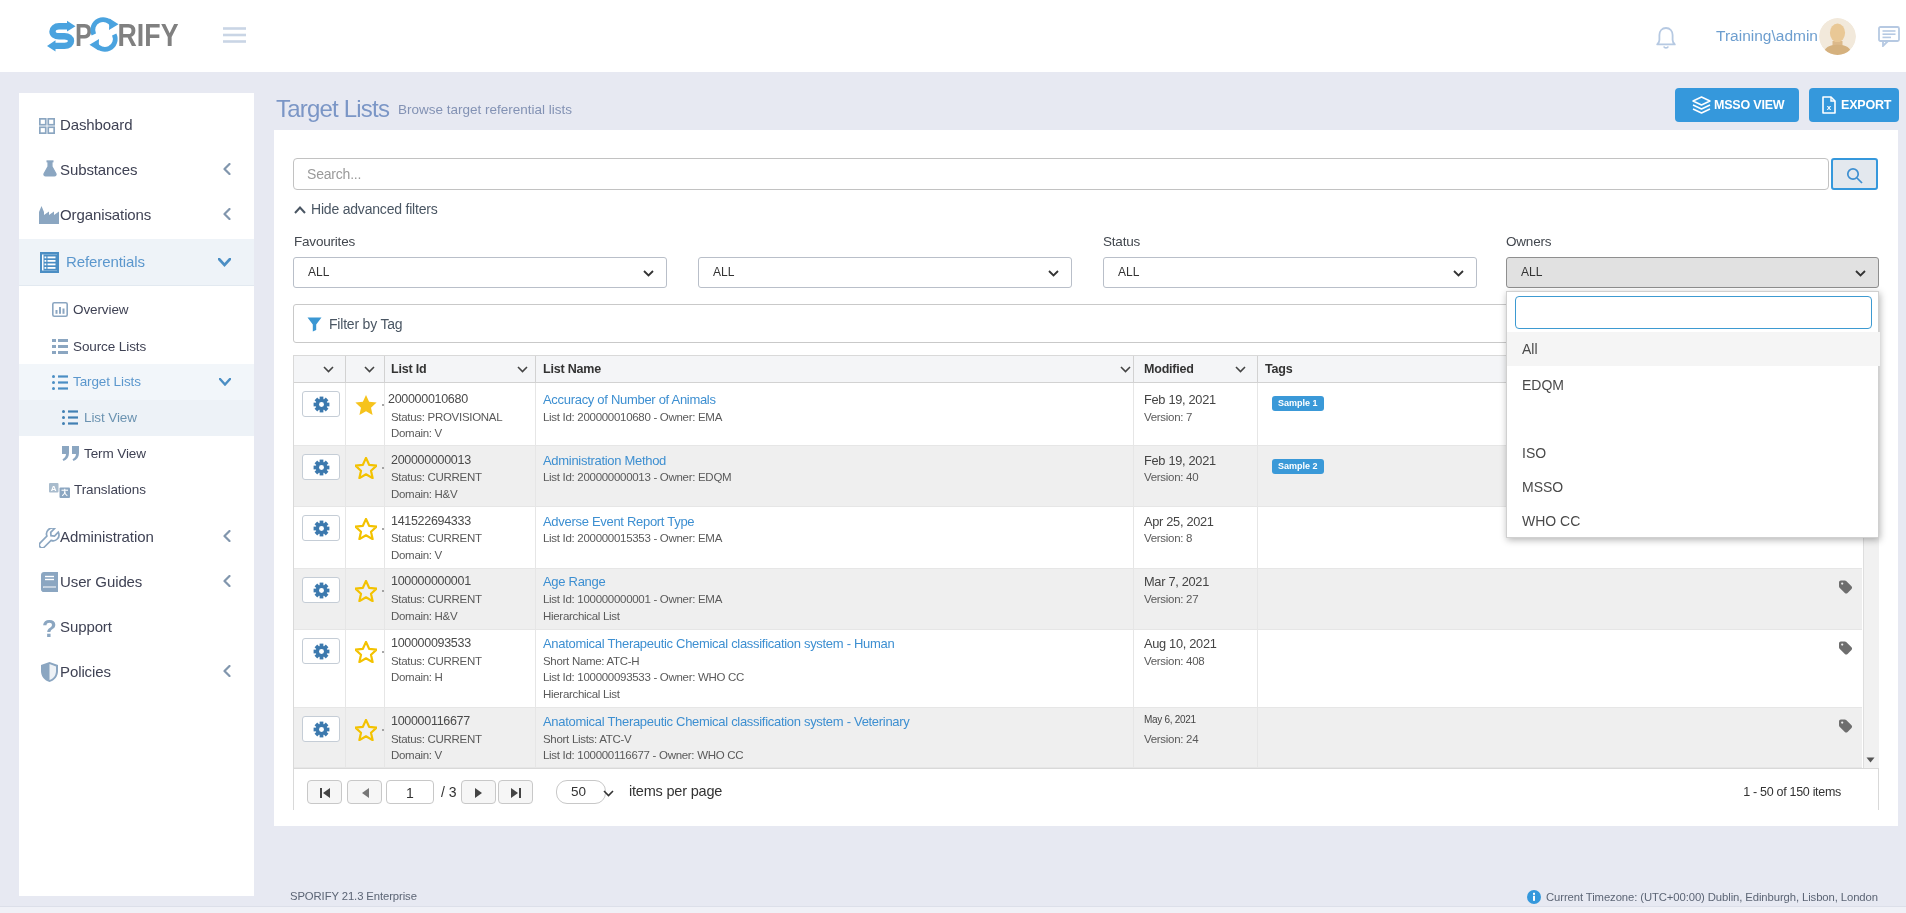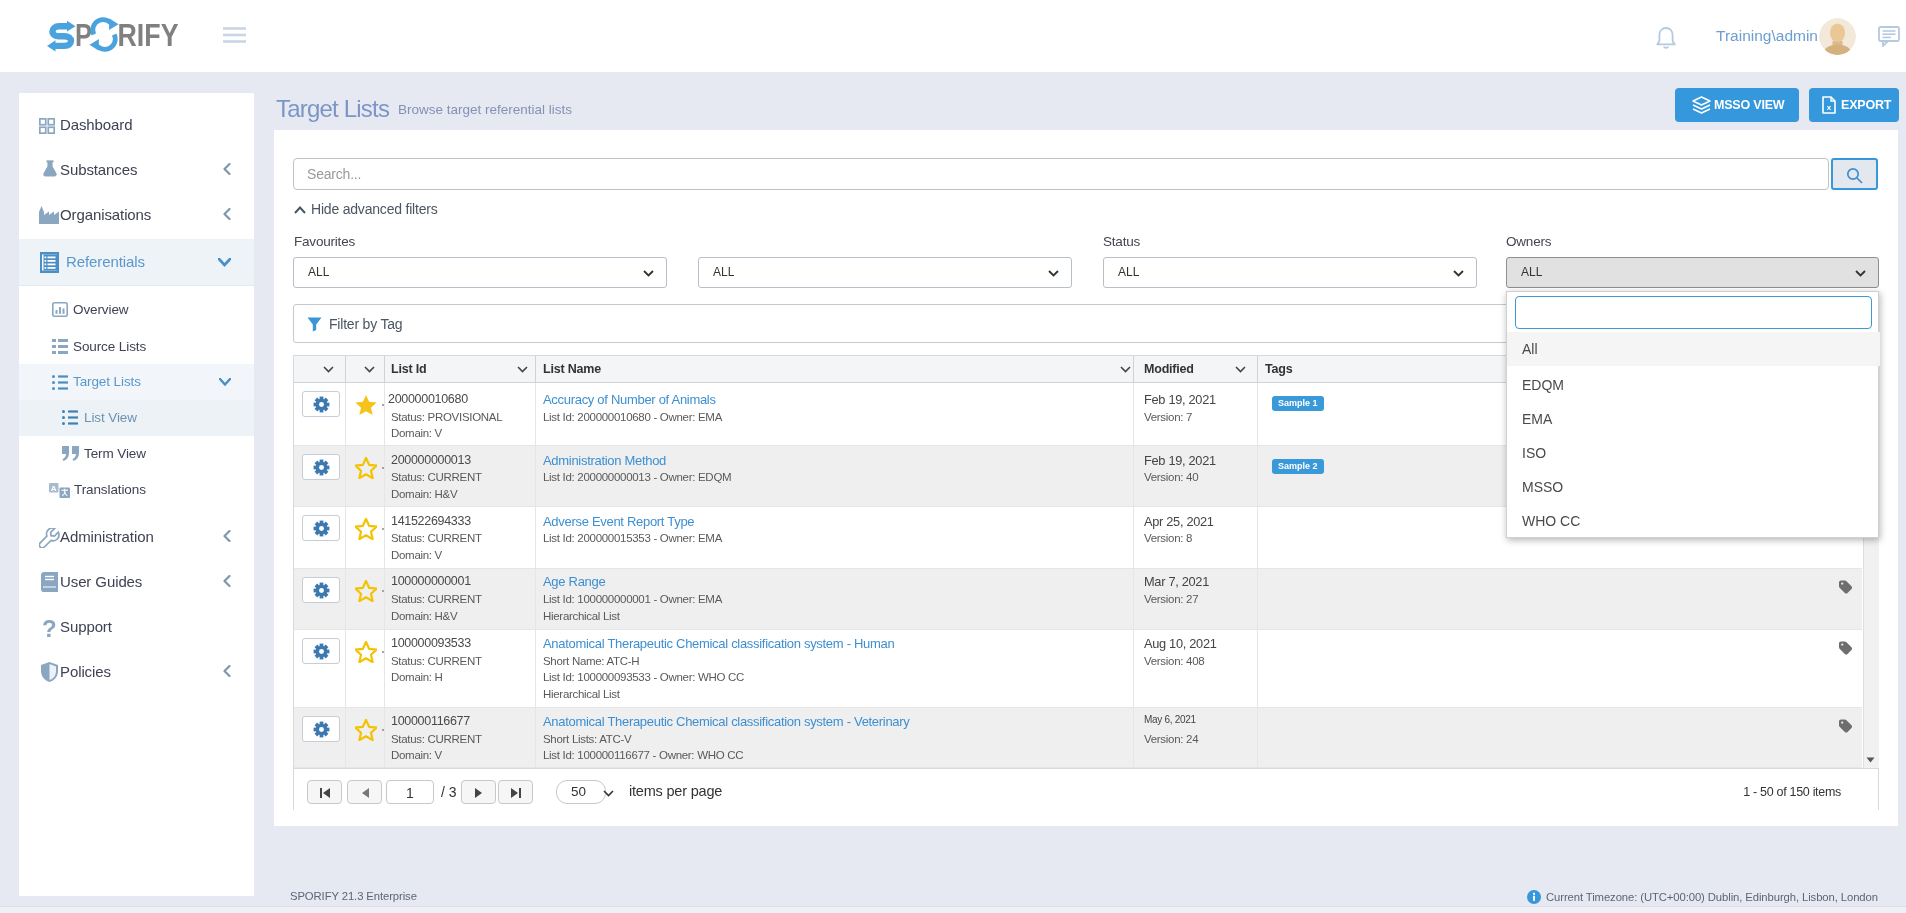--- a/index.html
+++ b/index.html
@@ -521,21 +521,20 @@
         <path d="M1 1 L5.5 5.5 L10 1" fill="none" stroke="#333" stroke-width="1.6"></path>
       </svg>
   </div>
   <div class="abs" style="left:335px;top:427px;font-size:14.5px;color:#333;letter-spacing:-0.2px;">items per page</div>
   <div class="abs" style="left:1253px;top:429px;width:294px;text-align:right;font-size:12.5px;color:#333;letter-spacing:-0.3px;">1 - 50 of 150 items</div>
 </div>
 <div id="ddpanel">
   <div class="abs" style="left:8px;top:4px;width:357px;height:33px;border:1px solid #3d9ad1;border-radius:4px;background:#fff;"></div>
   <div class="dditem" style="top:40px;background:#f5f5f5;">All</div>
   <div class="dditem" style="top:76px;">EDQM</div>
-  <div class="dditem" style="top:110px;">EMA</div>
   <div class="dditem" style="top:144px;">ISO</div>
   <div class="dditem" style="top:178px;">MSSO</div>
   <div class="dditem" style="top:212px;">WHO CC</div>
 </div>
 <div id="footer">
   <div class="abs" style="left:290px;top:890px;font-size:11.3px;color:#5c6575;letter-spacing:-0.1px;">SPORIFY 21.3 Enterprise</div>
   <svg class="abs" style="left:1527px;top:890px" width="14" height="14" viewBox="0 0 14 14">
     <circle cx="7" cy="7" r="7" fill="#3598dc"></circle>
     <rect x="6" y="5.8" width="2" height="5" fill="#fff"></rect>
     <rect x="6" y="2.8" width="2" height="2" fill="#fff"></rect>

